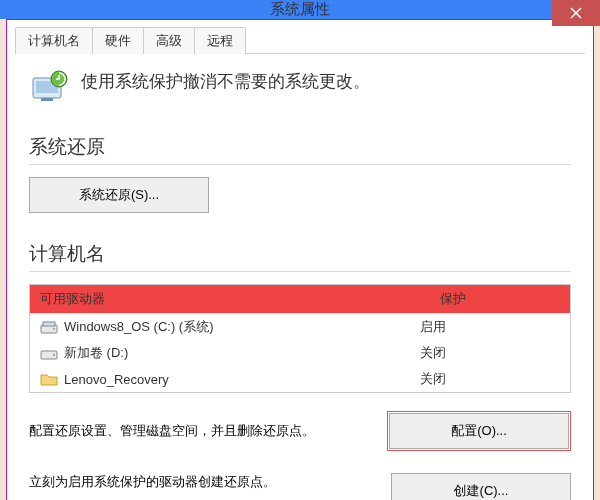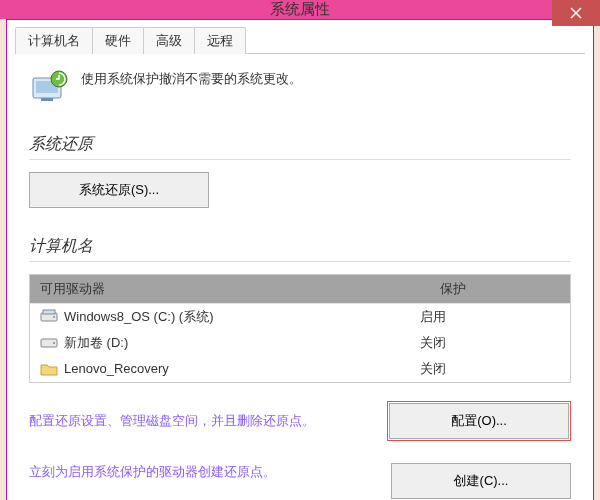--- a/index.html
+++ b/index.html
@@ -1,46 +1,46 @@
 <!DOCTYPE html>
 <html><head>
 <meta charset="utf-8">
 <style>
   * { box-sizing: border-box; margin: 0; padding: 0; font-family: "Microsoft YaHei", "SimSun", sans-serif; }
   body { width: 600px; height: 500px; background: #f5e3d8; overflow: hidden; }
   .window { width: 100%; height: 100%; display: flex; flex-direction: column; }
-  .titlebar { height: 34px; background: #ec4899; display: flex; align-items: center; justify-content: center; position: relative; }
+  .titlebar { height: 34px; background: #3b82f6; display: flex; align-items: center; justify-content: center; position: relative; }
   .titlebar-text { font-size: 15px; color: #333; }
   .close-btn { position: absolute; right: 0; top: 0; width: 48px; height: 26px; background: #c75050; display: flex; align-items: center; justify-content: center; cursor: pointer; }
   .close-btn svg { width: 12px; height: 12px; }
   .content { flex: 1; background: #fff; margin: 0 6px 6px 6px; border: 1px solid #a21caf; padding: 6px 8px; display: flex; flex-direction: column; }
   .tabs { display: flex; border-bottom: 1px solid #ccc; height: 28px; }
   .tab { padding: 4px 12px; font-size: 13px; border: 1px solid #ccc; border-bottom: none; background: #fff; margin-right: -1px; border-radius: 2px 2px 0 0; cursor: pointer; position: relative; top: 1px; color: #333; }
   .tab.active { background: #fff; border-bottom: 1px solid #fff; z-index: 2; font-weight: normal; }
   .tab:not(.active) { background: #f7f7f7; }
   .pane { padding: 14px 14px 8px 14px; flex: 1; }
   .intro-row { display: flex; align-items: flex-start; gap: 12px; margin-bottom: 26px; }
   .shield-icon { width: 40px; height: 40px; flex-shrink: 0; }
-  .intro-text { font-size: 13px; color: #333; padding-top: 2px; }
-  .section-label { font-size: 16px; color: #333; margin-bottom: 4px; font-style: italic; }
+  .intro-text { font-size: 17px; color: #333; padding-top: 2px; }
+  .section-label { font-size: 19px; color: #333; margin-bottom: 4px; }
   .hr-line { border: none; border-top: 1px solid #ddd; margin-bottom: 12px; }
   .restore-row { display: flex; align-items: center; gap: 20px; margin-bottom: 28px; }
   .restore-text { font-size: 13px; color: #333; flex: 1; line-height: 1.6; }
   .win-btn { min-width: 180px; height: 36px; background: #efefef; border: 1px solid #aaa; font-size: 13px; cursor: pointer; padding: 0 20px; }
   .drives-box { border: 1px solid #ccc; margin-bottom: 18px; }
-  .drives-header { display: flex; background: #a3a3a3; border-bottom: 1px solid #e5e5e5; }
+  .drives-header { display: flex; background: #ef4444; border-bottom: 1px solid #e5e5e5; }
   .drives-header > div { padding: 5px 10px; font-size: 13px; color: #333; border-right: 1px solid transparent; }
   .col-drive { flex: 1; }
   .col-prot { width: 140px; }
   .drive-row { display: flex; align-items: center; padding: 4px 10px; font-size: 13px; color: #333; cursor: pointer; }
-  .drive-row .col-drive { display: flex; align-items: flex-start; gap: 6px; }
+  .drive-row .col-drive { display: flex; align-items: flex-end; gap: 6px; }
   .drive-icon { width: 18px; height: 16px; flex-shrink: 0; }
   .folder-icon { width: 18px; height: 16px; flex-shrink: 0; }
   .config-row { display: flex; align-items: center; gap: 20px; margin-bottom: 22px; }
-  .config-text { font-size: 13px; color: #8b5cf6; flex: 1; }
+  .config-text { font-size: 13px; color: #000000; flex: 1; }
   .highlight-box { border: 1px solid #e05050; padding: 1px; display: inline-block; }
   .create-row { display: flex; align-items: flex-start; gap: 20px; }
 </style>
 </head>
 <body>
 
 <div class="window">
   <div class="titlebar">
     <span class="titlebar-text">系统属性</span>
     <div class="close-btn">

